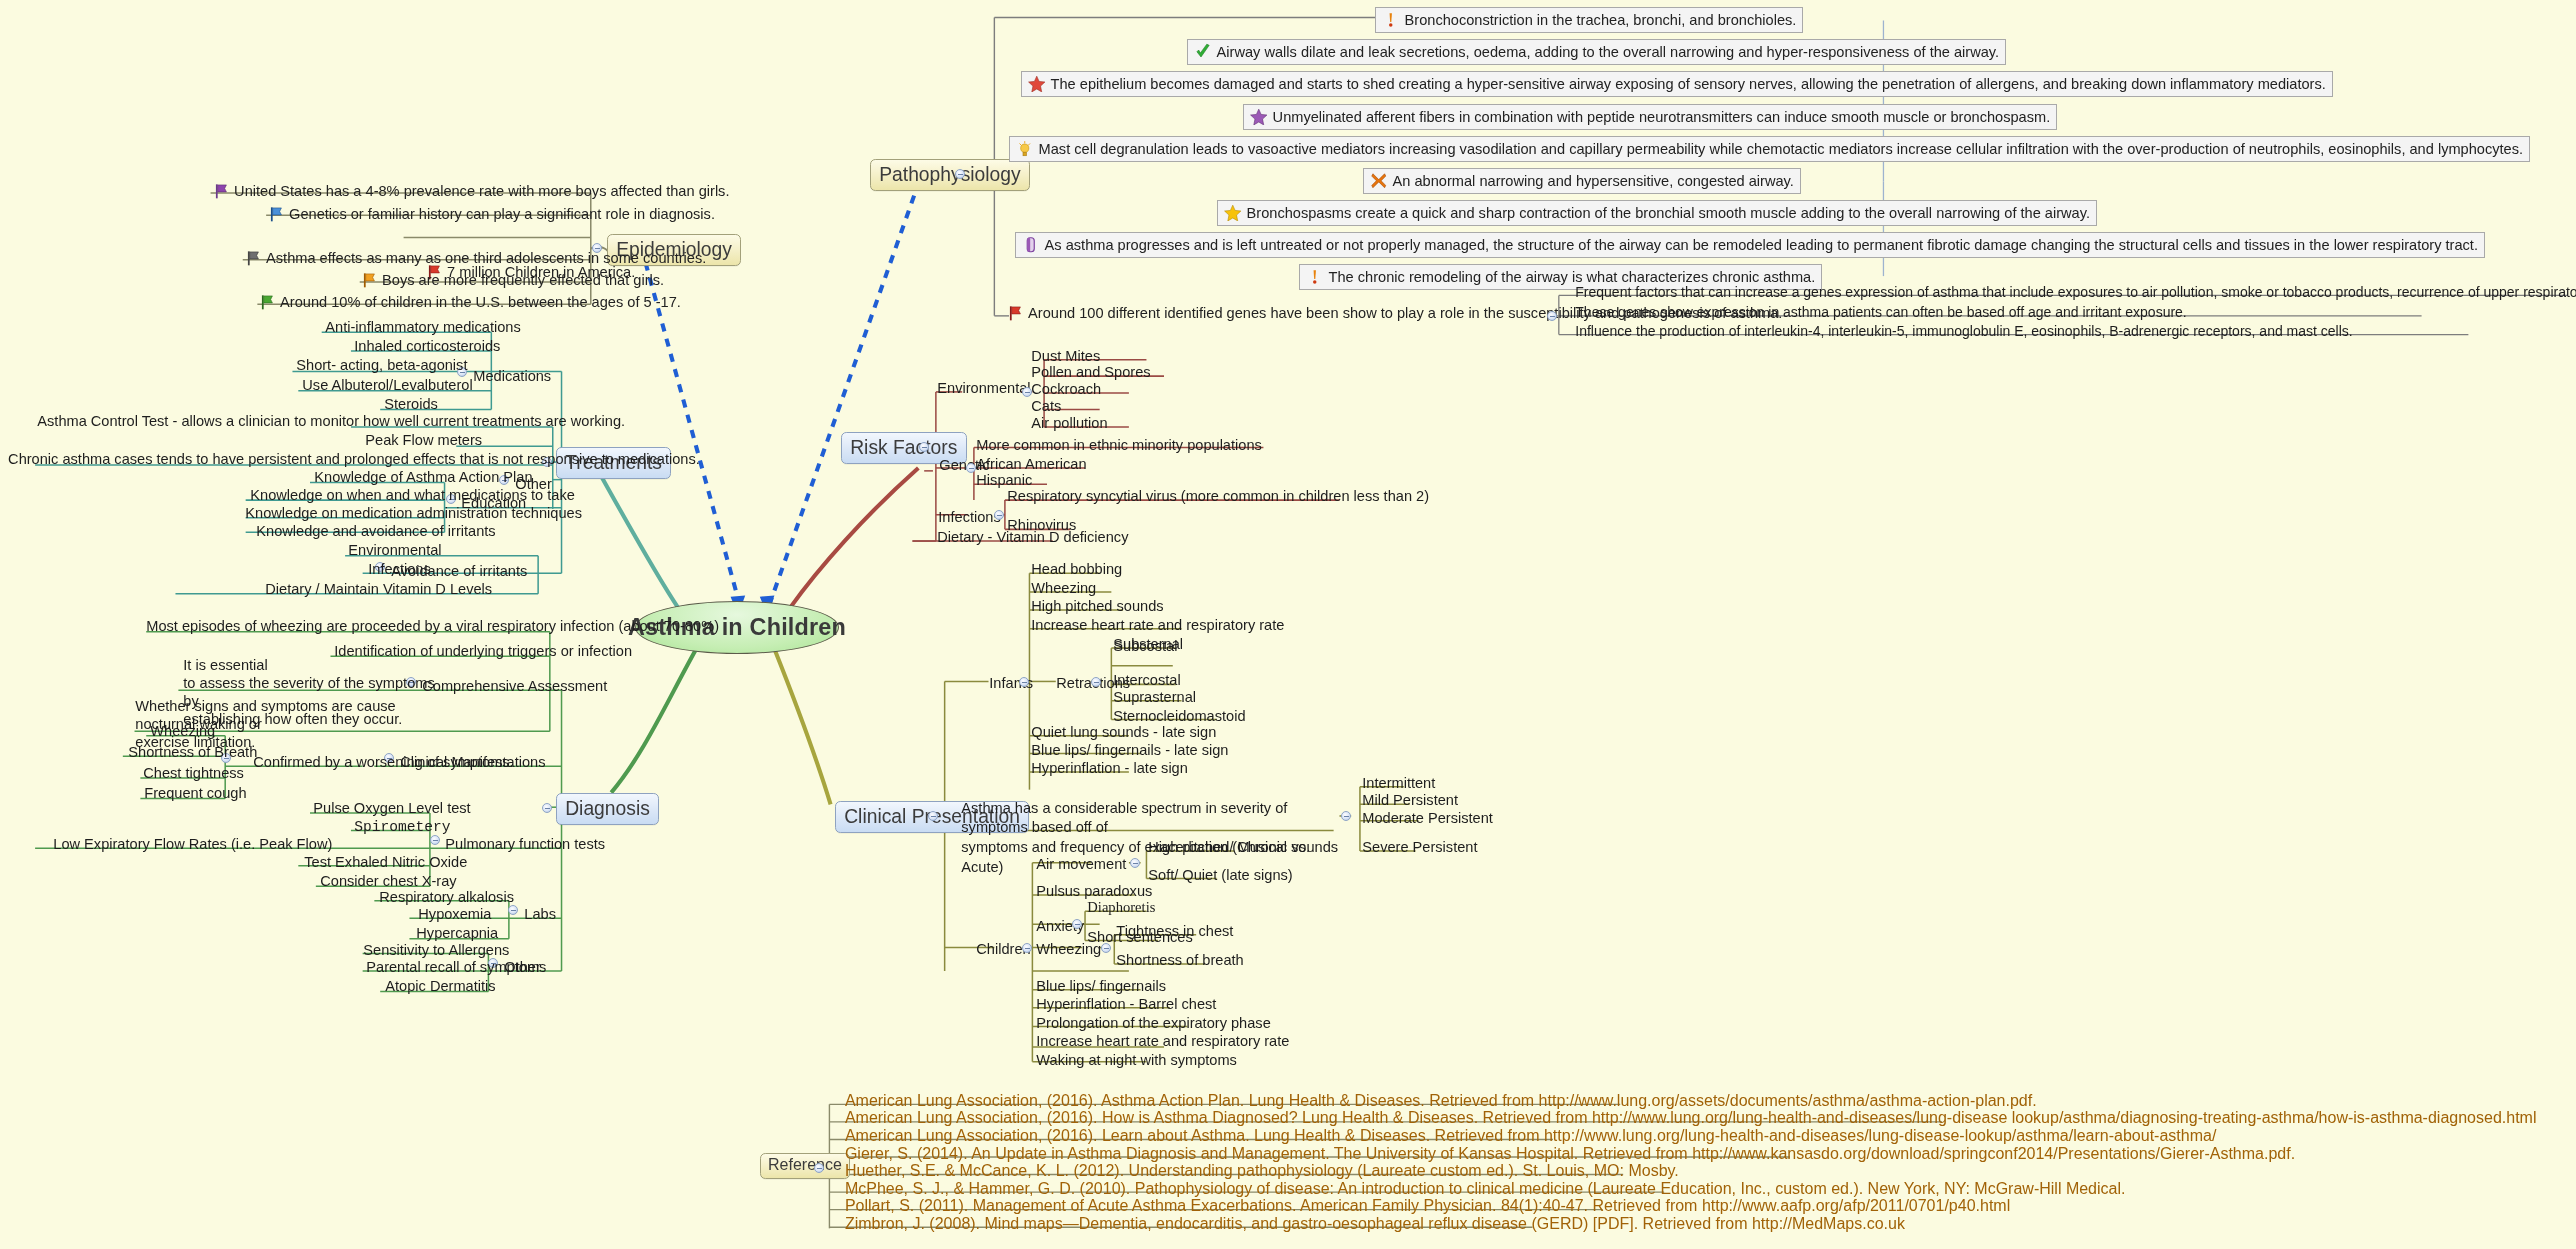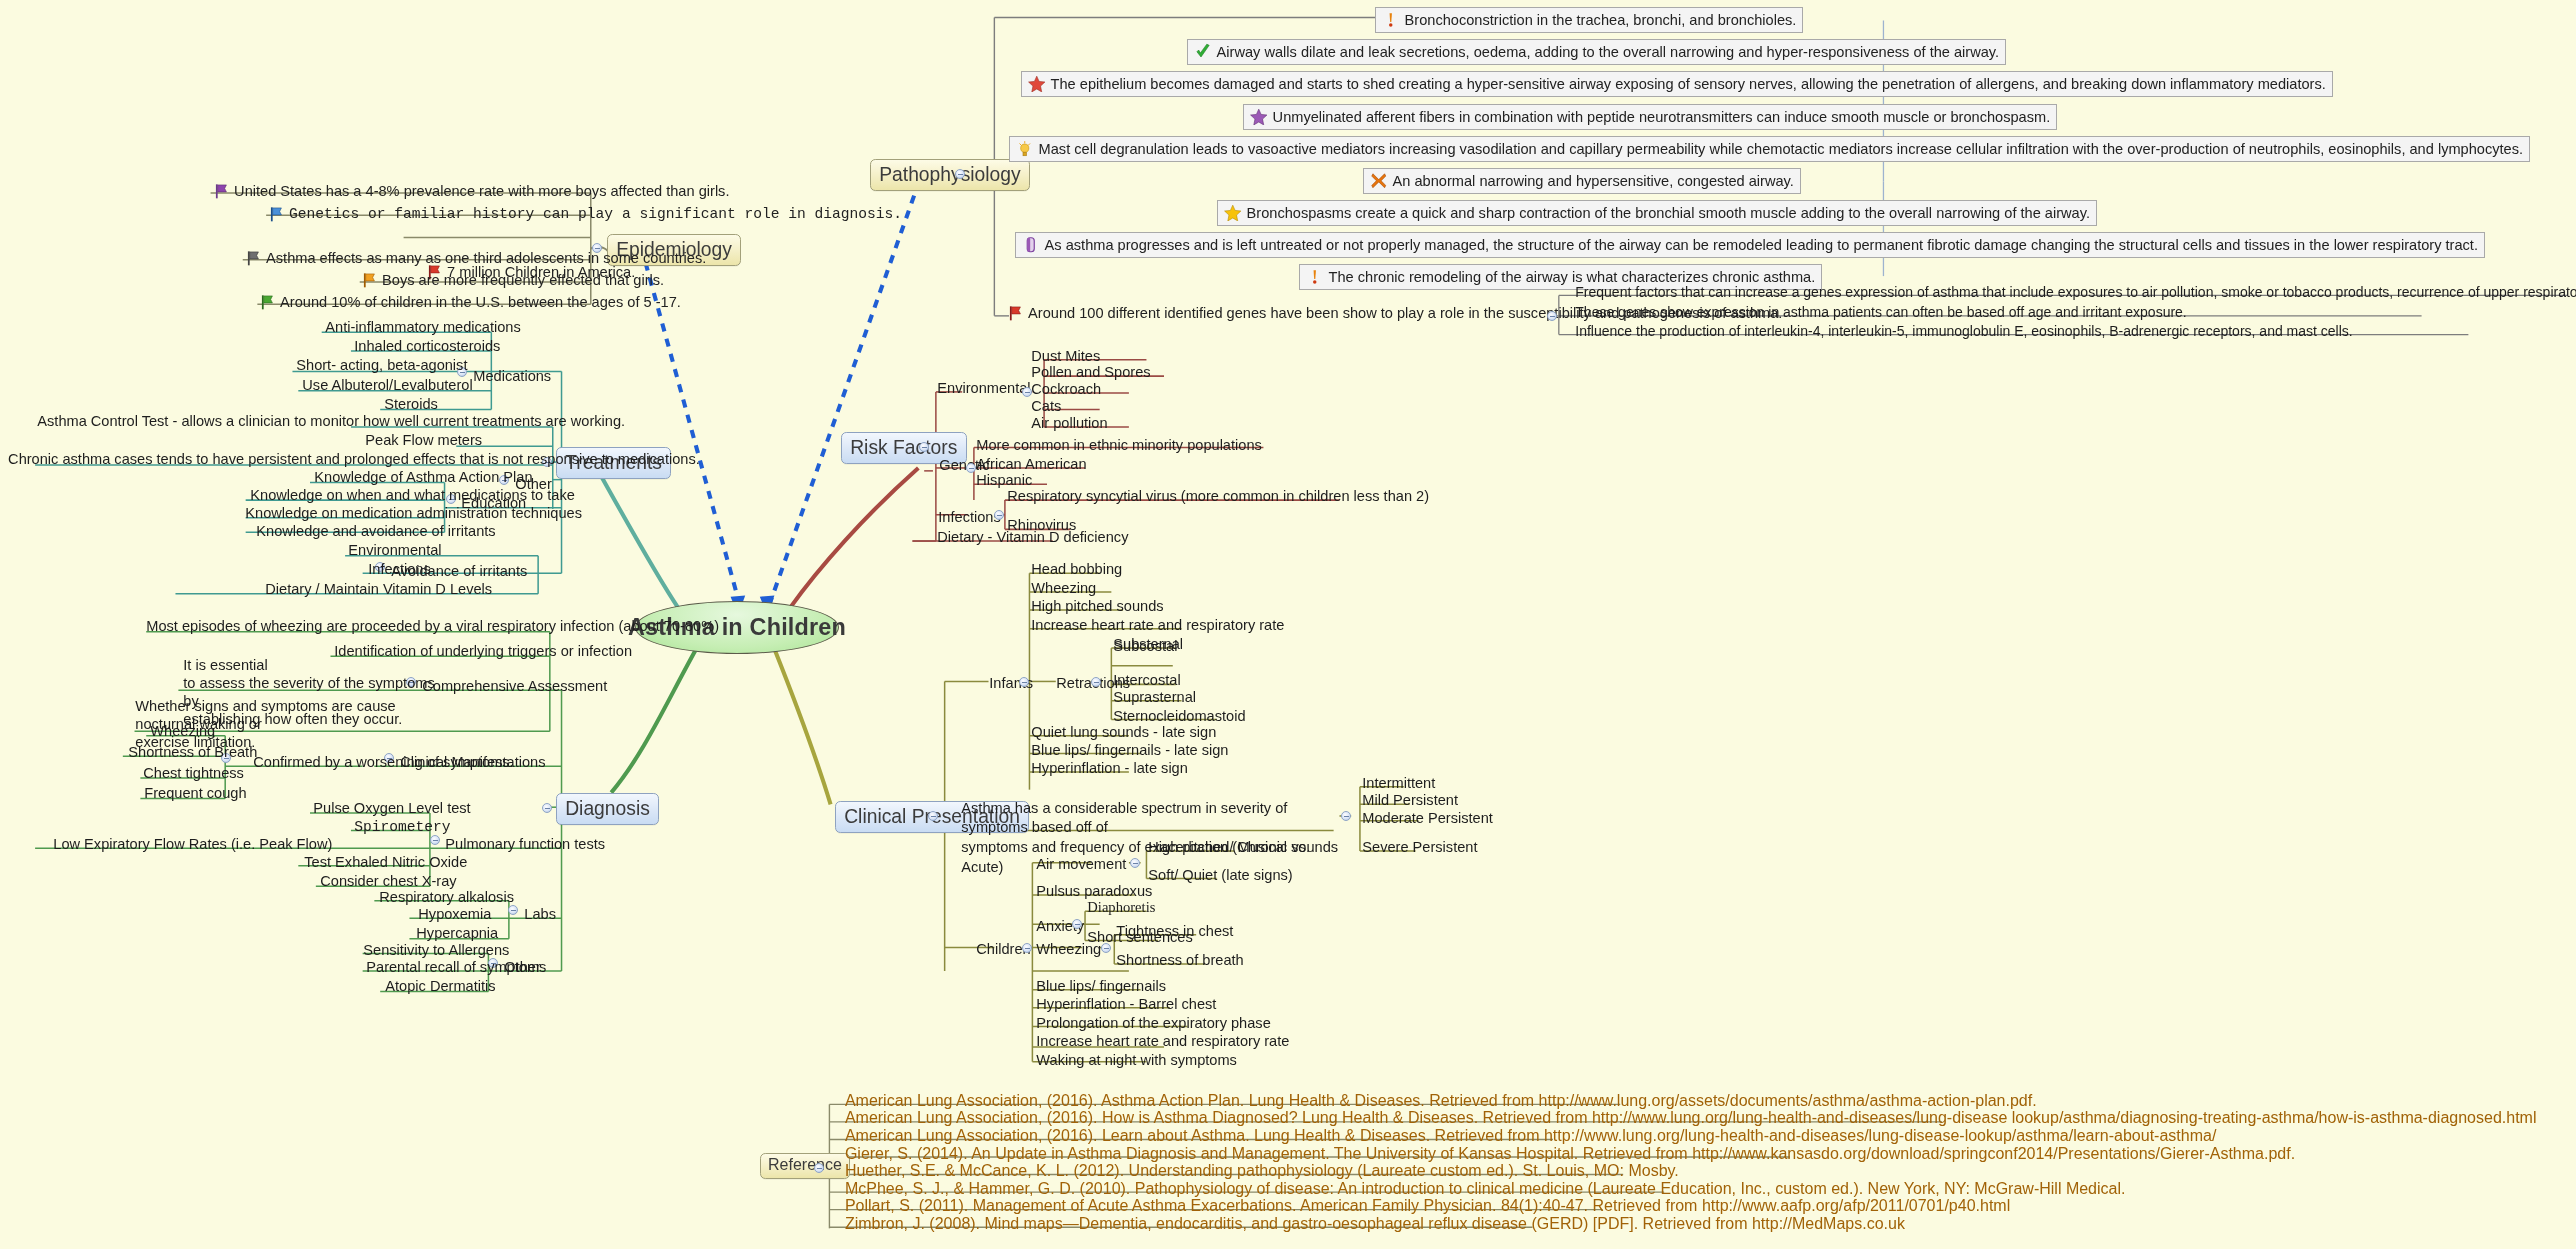--- a/index.html
+++ b/index.html
@@ -377,21 +377,21 @@
 
   <div class="epi-box" style="left:209px;top:181px;">
     <span class="ico">
         <svg viewBox="0 0 30 30">
           <rect x="5" y="4" width="3" height="24" fill="#6b3a8a"></rect>
           <path d="M8 5 h15 l-3 6 l3 6 h-15 z" fill="#8e44ad" stroke="#5b2c6f" stroke-width="1"></path>
         </svg>
       </span>
     <span>United States has a 4-8% prevalence rate with more boys affected than girls.</span>
   </div>
-  <div class="epi-box" style="left:264px;top:204px;font-family:Liberation Mono, monospace;">
+  <div class="epi-box" style="left:264px;top:204px;">
     <span class="ico">
         <svg viewBox="0 0 30 30">
           <rect x="5" y="4" width="3" height="24" fill="#1a4e8a"></rect>
           <path d="M8 5 h15 l-3 6 l3 6 h-15 z" fill="#4a90d9" stroke="#1a4e8a" stroke-width="1"></path>
         </svg>
       </span>
     <span>Genetics or familiar history can play a significant role in diagnosis.</span>
   </div>
   <div class="epi-box" style="left:422px;top:226px;margin-top:36px;">
     <span class="ico">

